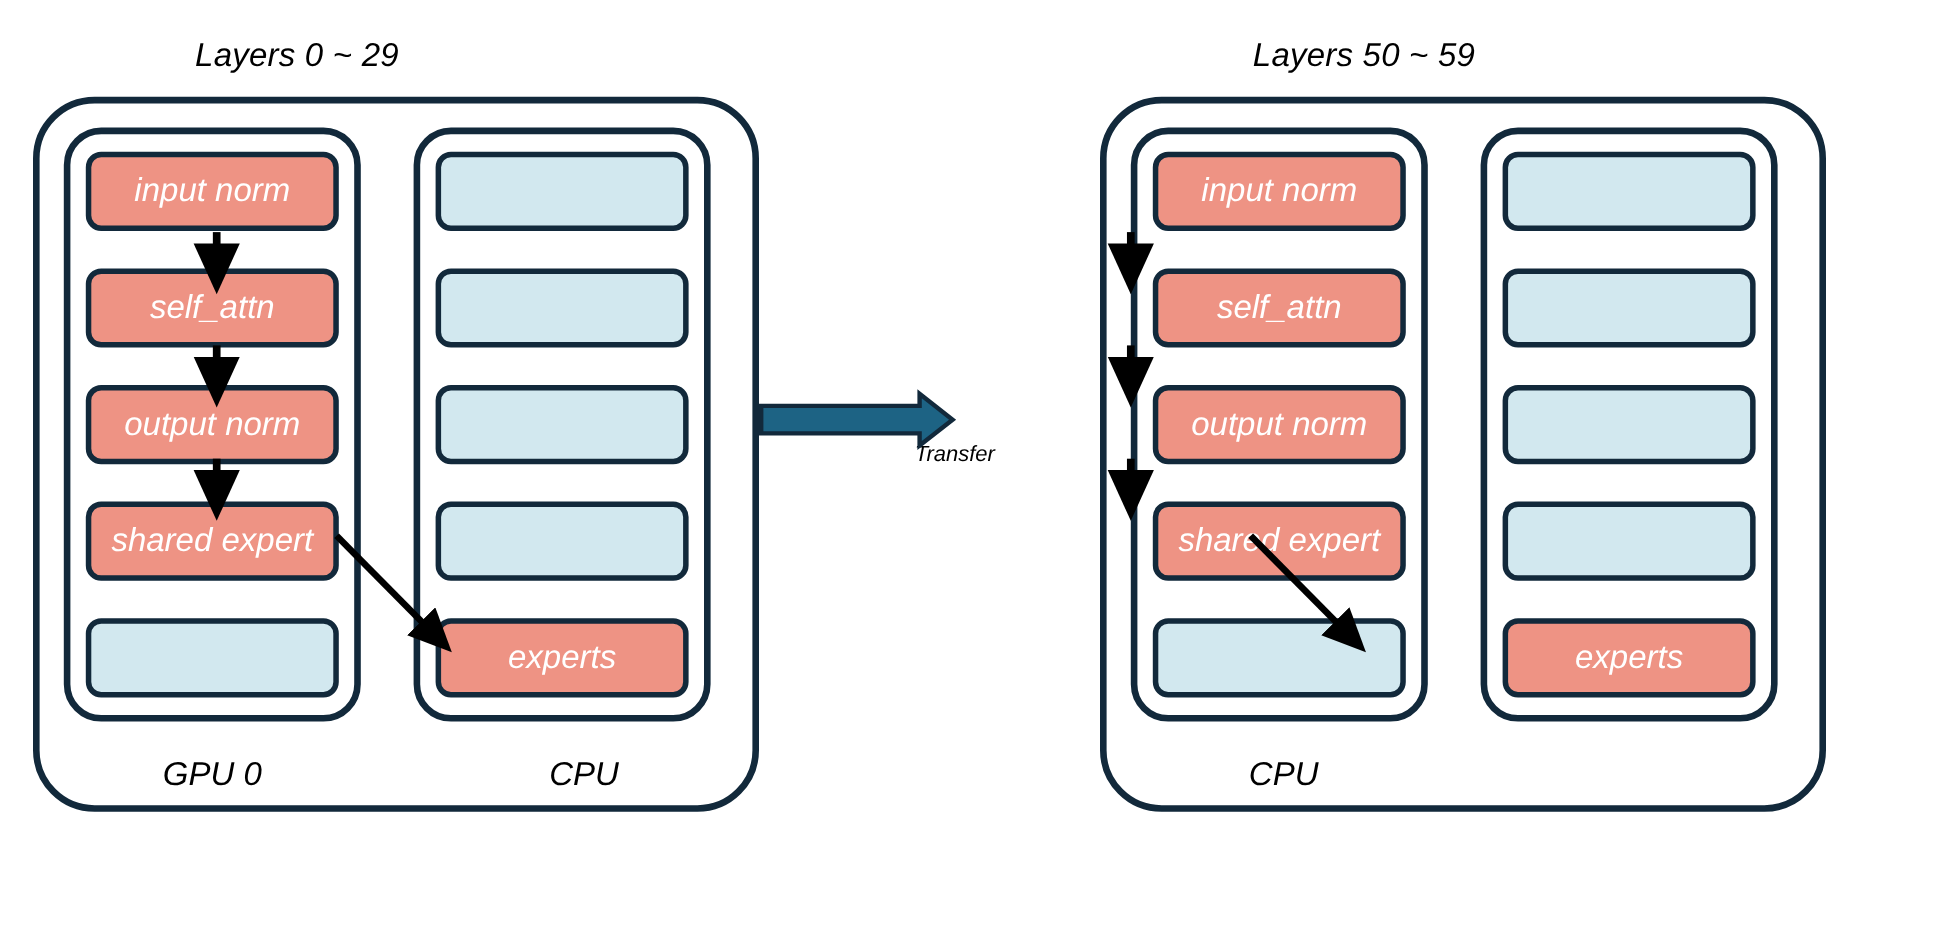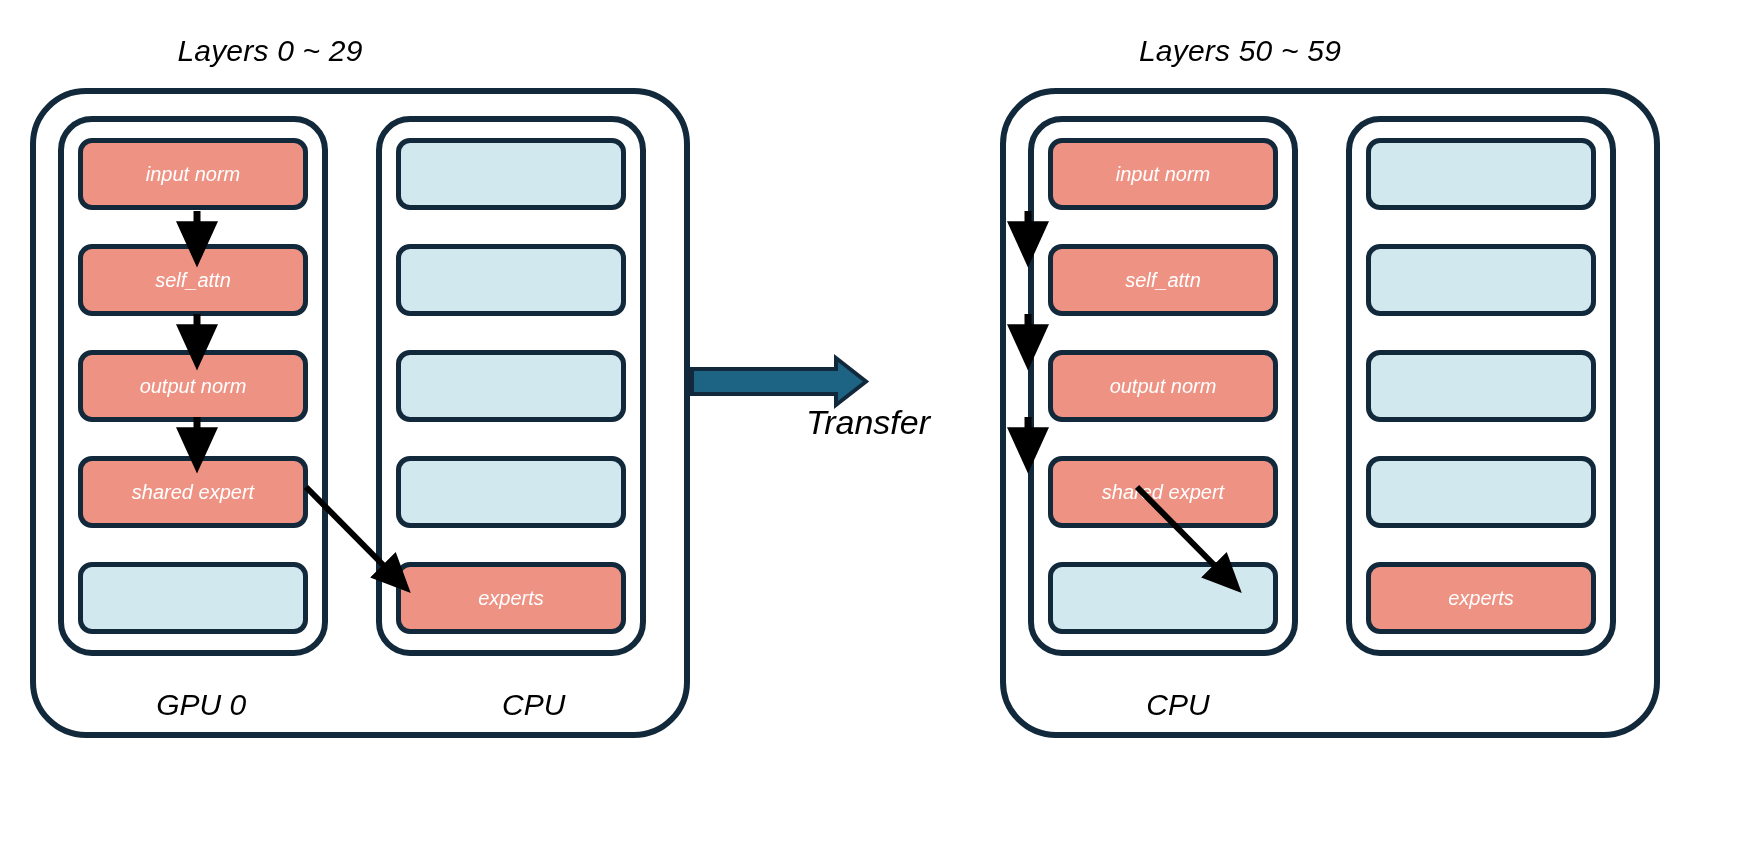--- a/index.html
+++ b/index.html
@@ -77,31 +77,31 @@
     border: 5px solid #12293b;
     border-radius: 14px;
     display: flex;
     align-items: center;
     justify-content: center;
   }
   .slot.accent { background: #ee9384; }
   .slot.idle   { background: #d2e8ef; }
   .slot-label {
     color: #ffffff;
-    font-size: 20px;
+    font-size: 30px;
     line-height: 1;
     white-space: nowrap;
     user-select: none;
   }
 
   
   .device-labels {
     position: absolute;
     bottom: 10px;
-    left: 37px;
+    left: 26px;
     right: 22px;
     display: flex;
     gap: 76px;
   }
   .device-label {
     width: 270px;
     text-align: center;
     font-size: 30px;
     color: #000000;
     white-space: nowrap;
@@ -116,21 +116,21 @@
     pointer-events: none;
   }
 
   
   .transfer-label {
     position: absolute;
     left: 783px;
     top: 400px;
     width: 170px;
     text-align: center;
-    font-size: 34px;
+    font-size: 20px;
     line-height: 1.32;
     color: #000000;
     white-space: nowrap;
   }
 </style>
 </head>
 <body>
 
 <div id="stage">
 

